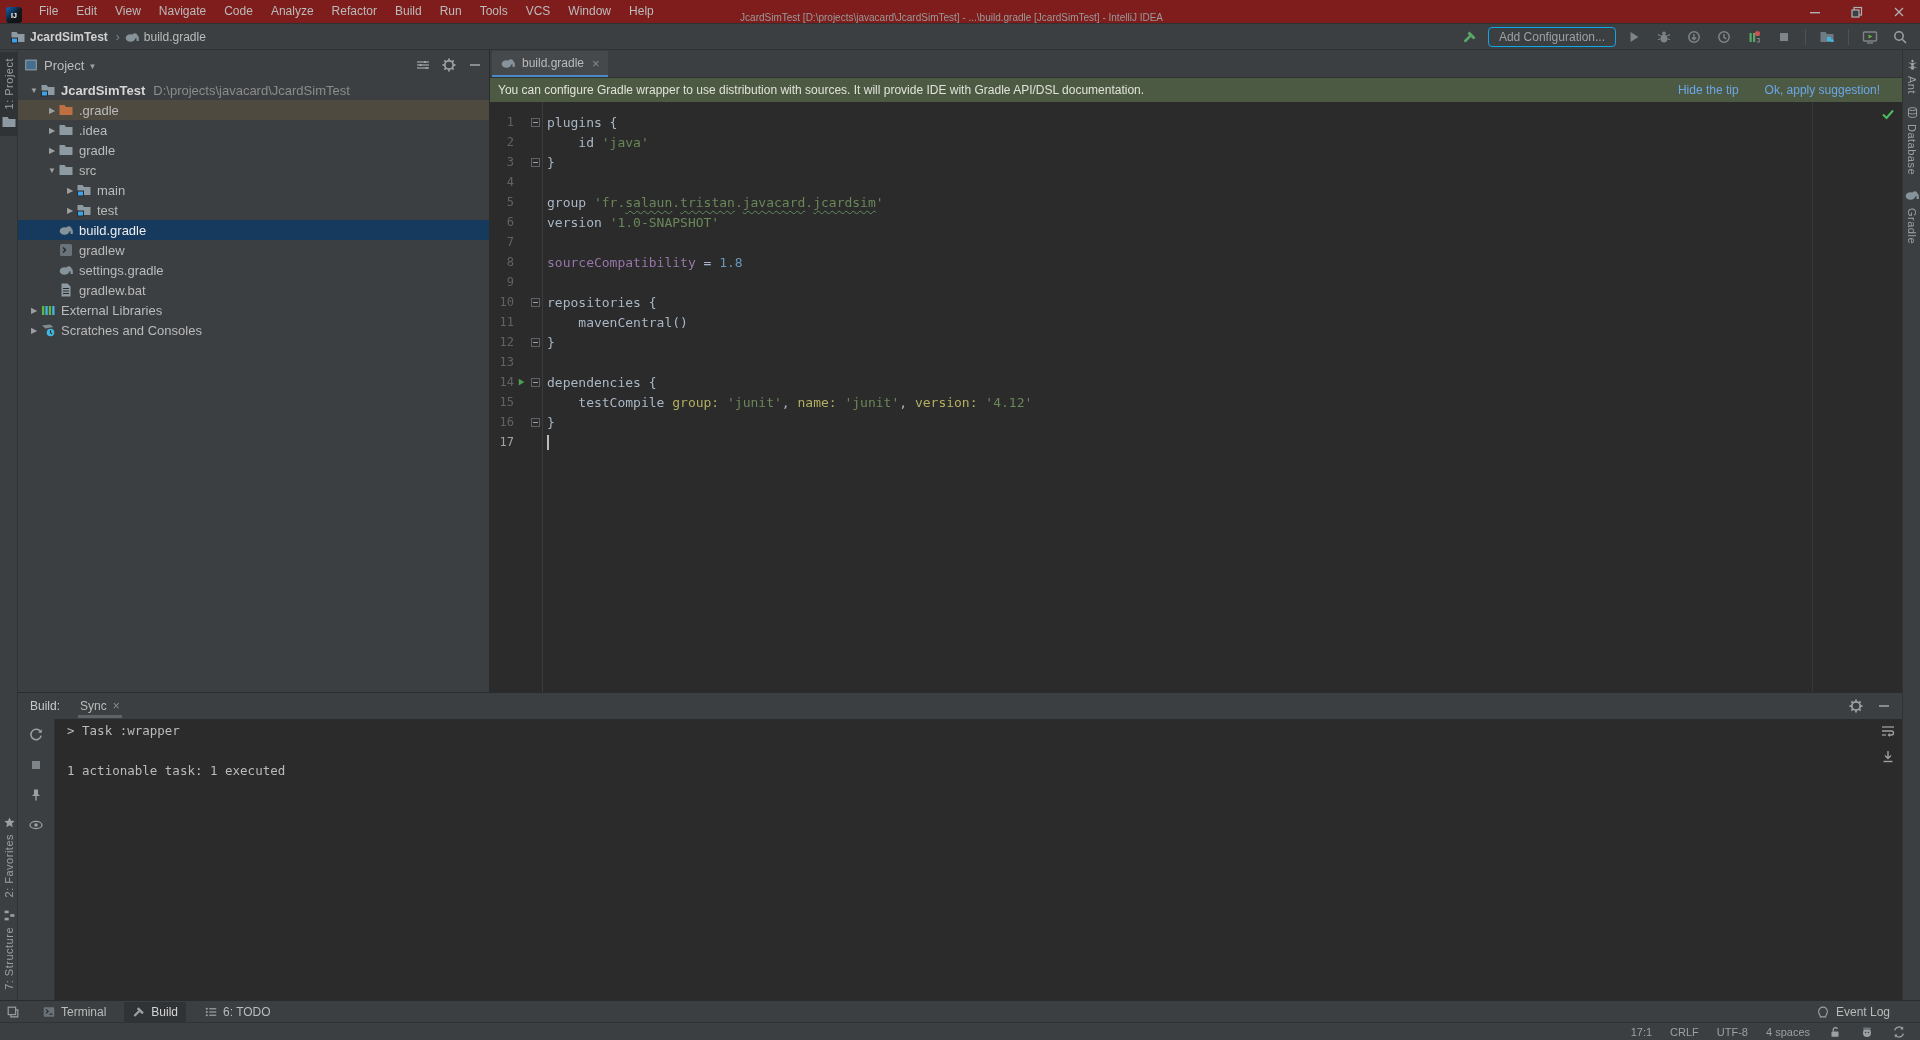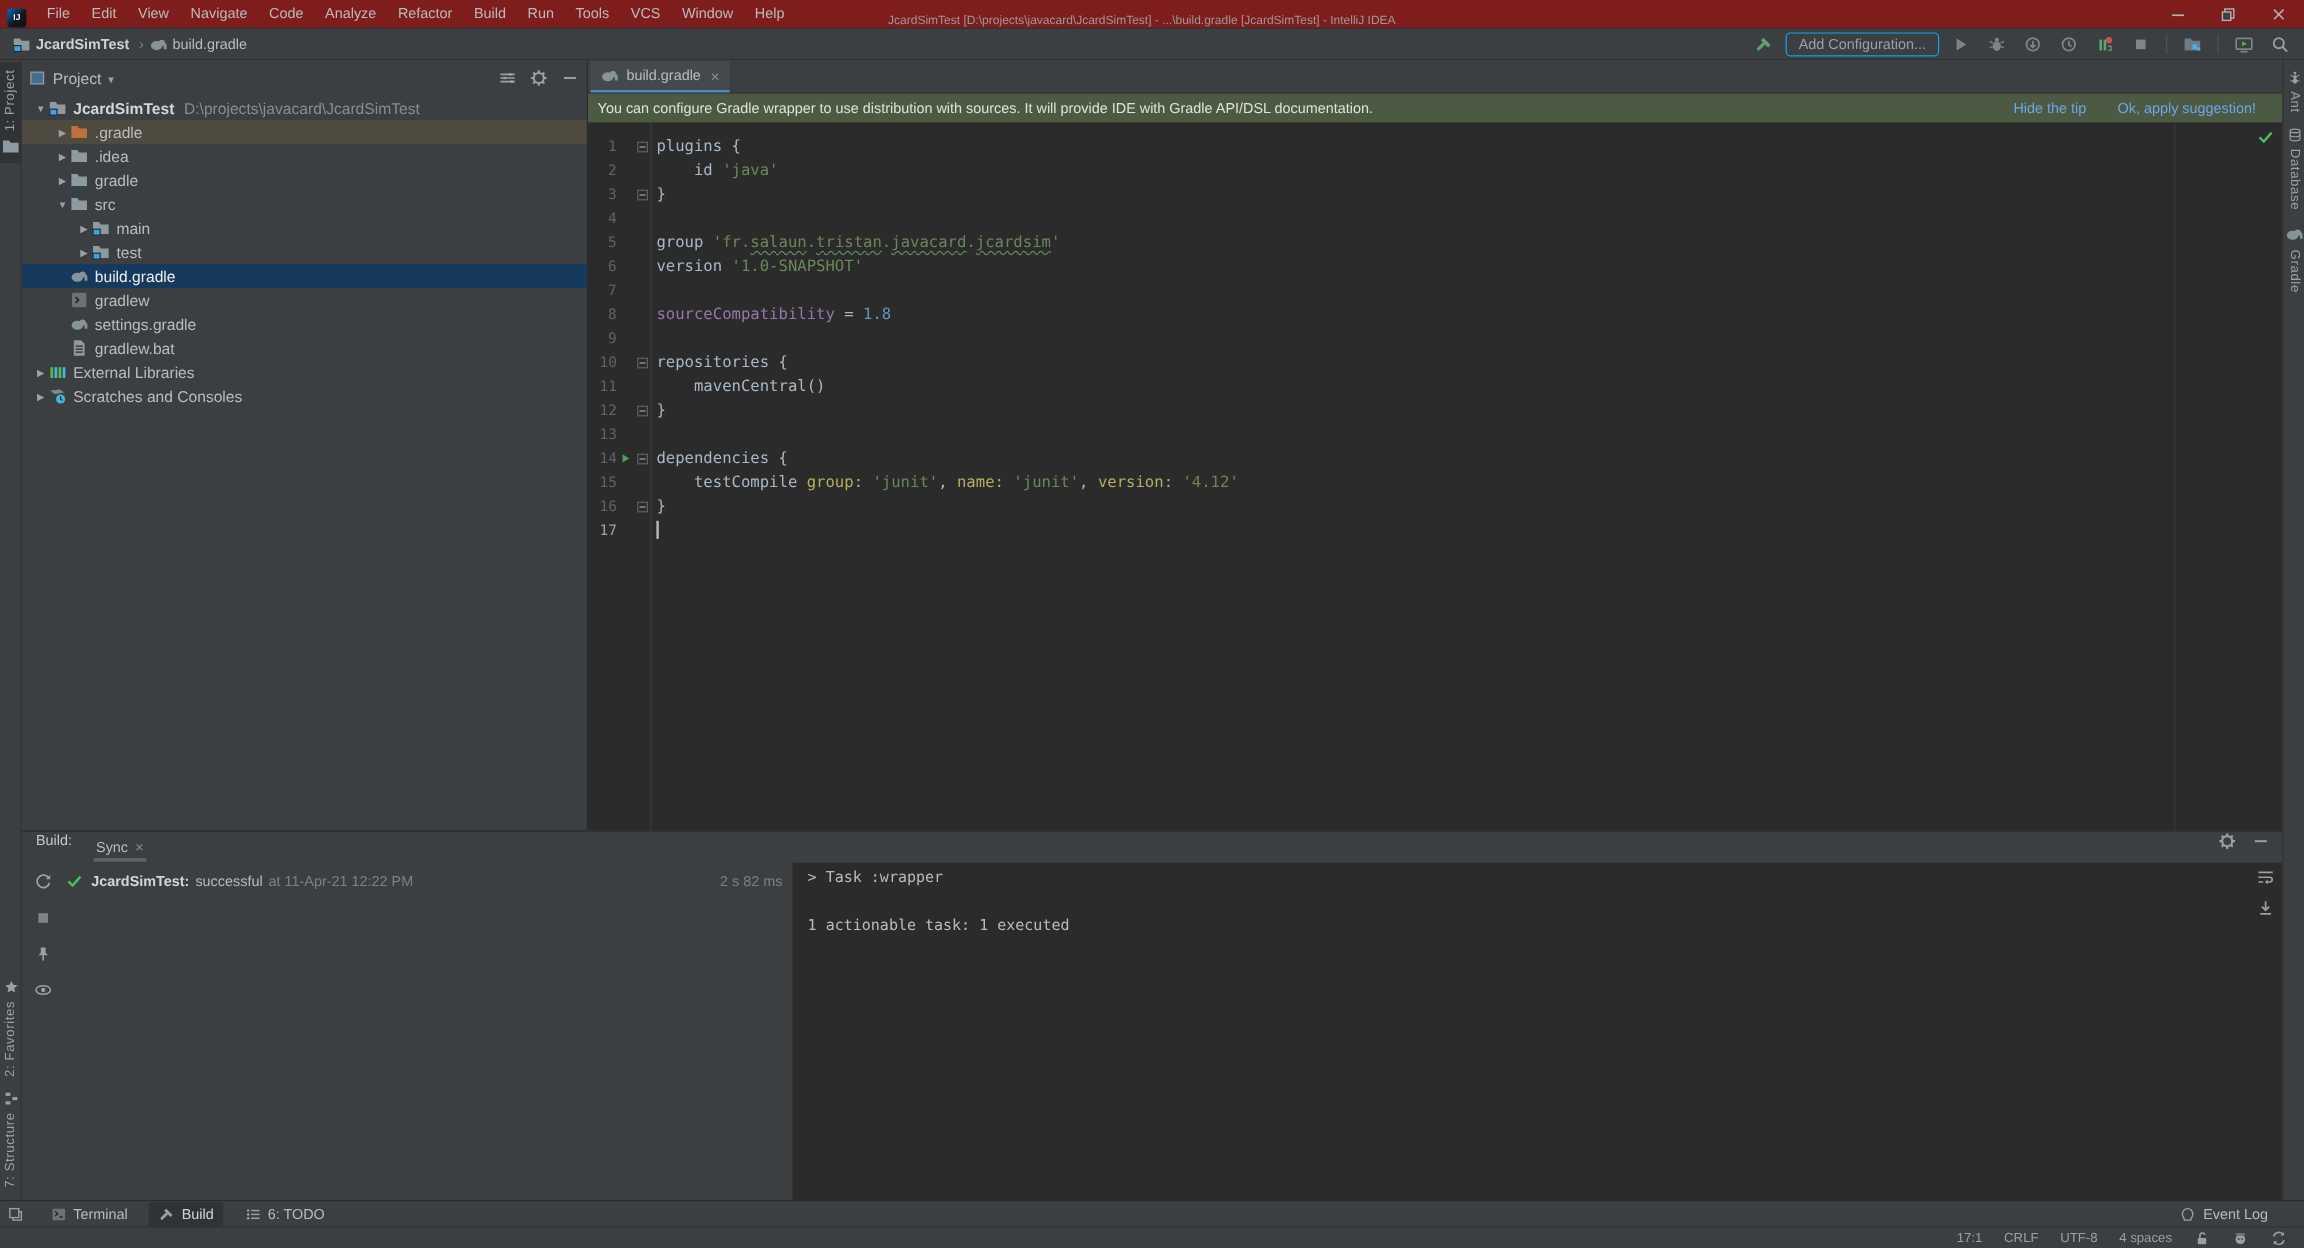--- a/index.html
+++ b/index.html
@@ -83,21 +83,21 @@
   .code-text { padding-left:5px; white-space:pre; }
   .seg-def { color:#A9B7C6; } .seg-str { color:#6A8759; } .seg-num { color:#6897BB; }
   .seg-prop { color:#9876AA; } .seg-key { color:#B3AE60; }
   .typo { text-decoration:underline wavy #5F8C5F 1px; text-underline-offset:3px; }
   .caret-bar { display:inline-block; width:1.5px; height:15px; background:#BBBBBB; vertical-align:middle; }
   .inspect-ok { position:absolute; right:6px; top:4px; }
 
   
   .build-panel { position:absolute; left:18px; top:692px; width:1884px; height:308px;
     background:#3C3F41; border-top:1px solid #2B2B2B; }
-  .build-header { height:26px; display:flex; align-items:flex-start; font-size:12px; position:relative; }
+  .build-header { height:26px; display:flex; align-items:center; font-size:12px; position:relative; }
   .build-label { margin-left:12px; color:#C8C8C8; }
   .build-tab { margin-left:18px; height:26px; display:flex; align-items:center; gap:6px; position:relative; padding:0 2px; }
   .build-tab .underline { position:absolute; left:0; right:0; bottom:1px; height:3px; background:#616263; }
   .build-header-icons { position:absolute; right:10px; display:flex; gap:12px; }
   .build-body { position:absolute; top:26px; left:0; right:0; bottom:0; display:flex; }
   .build-toolcol { width:36px; display:flex; flex-direction:column; align-items:center; padding-top:8px; gap:14px; }
   .build-tree { width:606px; position:relative; font-size:12px; }
   .build-row { position:absolute; top:4px; left:0; right:8px; height:22px; display:flex; align-items:center; }
   .build-row .txt-bold { font-weight:bold; color:#D5D5D5; margin-left:6px; }
   .build-row .txt { color:#BBBBBB; margin-left:5px; }
@@ -740,33 +740,20 @@
               <line x1="8" y1="9" x2="8" y2="13.5" stroke="#9DA0A3" stroke-width="1.4"></line>
             </svg>
           </span>
         <span class="icon">
             <svg width="16" height="16" viewBox="0 0 16 16">
               <ellipse cx="8" cy="8" rx="6" ry="3.6" fill="none" stroke="#9DA0A3" stroke-width="1.3"></ellipse>
               <circle cx="8" cy="8" r="1.8" fill="#9DA0A3"></circle>
             </svg>
           </span>
       </div>
-      <div class="build-tree">
-        <div class="build-row">
-          <span class="icon">
-              <svg width="16" height="16" viewBox="0 0 16 16">
-                <path d="M3 8.5l3.5 3.5L13 4.5" stroke="#4DBB5F" stroke-width="2" fill="none"></path>
-              </svg>
-            </span>
-          <span class="txt-bold">JcardSimTest:</span>
-          <span class="txt">successful</span>
-          <span class="txt-dim">at 11-Apr-21 12:22 PM</span>
-          <span class="build-duration">2 s 82 ms</span>
-        </div>
-      </div>
       <div class="build-console">
         <div class="console-lines" id="console-lines">
             <div class="console-line">&gt; Task :wrapper</div>
             <div class="console-line"> </div>
             <div class="console-line">1 actionable task: 1 executed</div>
             <div class="console-line"> </div>
           </div>
         <div class="console-iconcol">
           <span class="icon">
               <svg width="16" height="16" viewBox="0 0 16 16">

